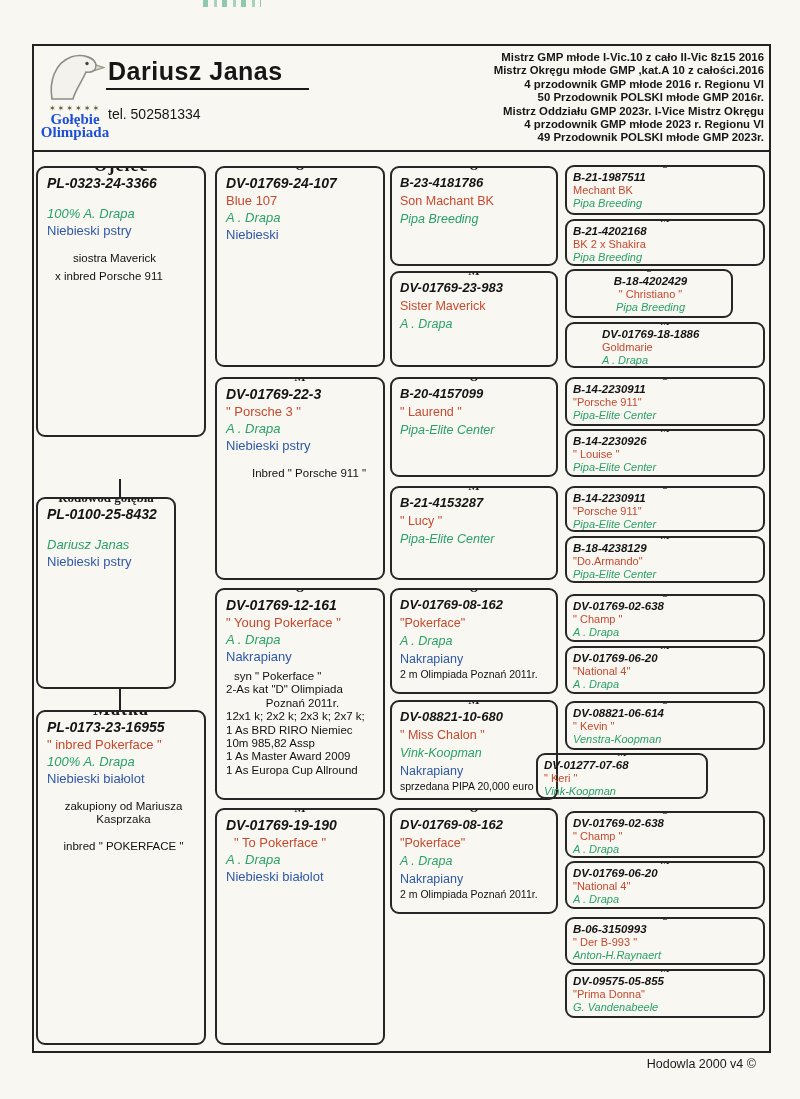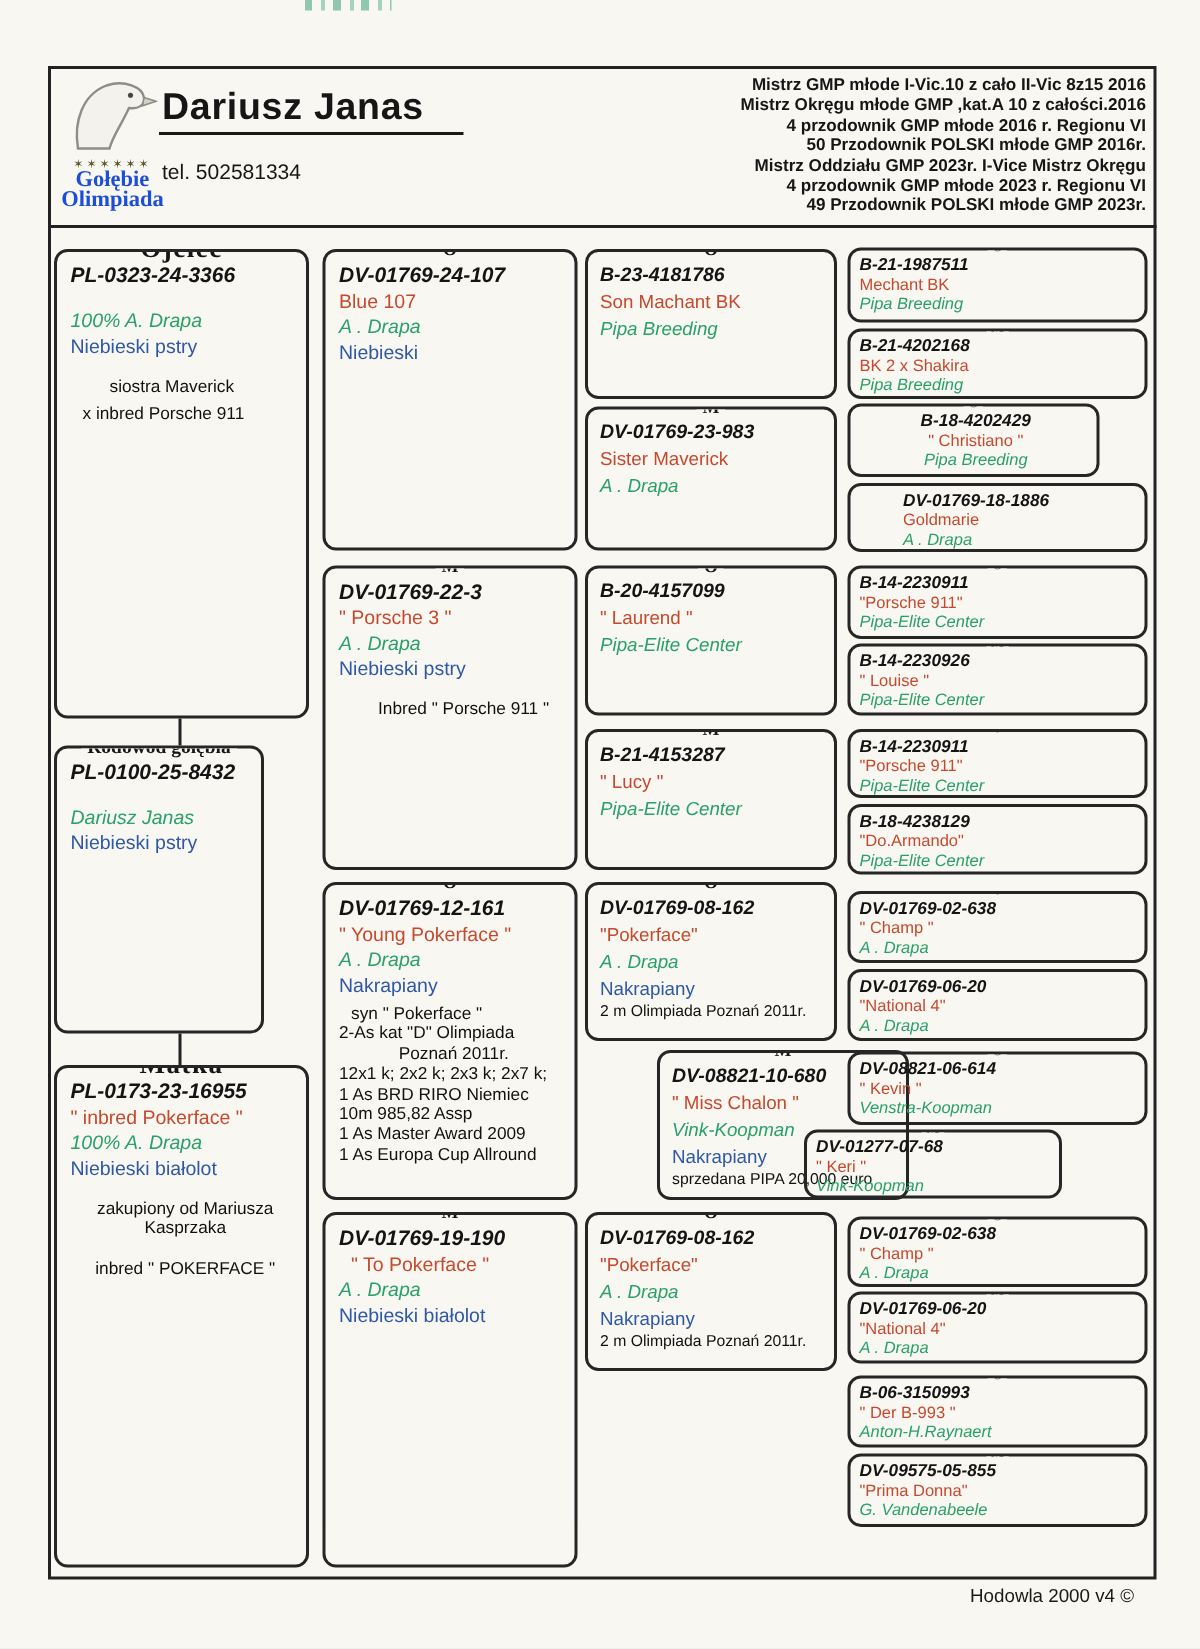--- a/index.html
+++ b/index.html
@@ -89,21 +89,21 @@
       <div>4 przodownik GMP młode 2023 r.  Regionu VI</div>
       <div>49 Przodownik POLSKI młode  GMP 2023r.</div>
     </div>
 
   <div class="outer-border"></div>
   <div class="chart-divider"></div>
   <div class="vline" style="top:479px;height:18px"></div>
   <div class="vline" style="top:689px;height:21px"></div>
 
   <div id="chart" style="position:absolute;inset:0">
-      <div class="pbox size-l" style="left: 36px; top: 166px; width: 170px; height: 313px;">
+      <div class="pbox size-l" style="left: 36px; top: 166px; width: 170px; height: 271px;">
         <span class="legend legend-xl">Ojciec</span>
         <div class="ln ring">PL-0323-24-3366</div>
         <div class="ln breeder sp">100% A. Drapa</div>
         <div class="ln colr">Niebieski pstry</div>
         <div class="ln note sp i2">siostra  Maverick</div>
         <div class="ln note sp1 i1">x  inbred  Porsche 911</div>
       </div>
       <div class="pbox size-l" style="left: 36px; top: 497px; width: 140px; height: 192px;">
         <span class="legend legend-md">Rodowód gołębia</span>
         <div class="ln ring">PL-0100-25-8432</div>
@@ -182,21 +182,21 @@
         <div class="ln breeder">Pipa-Elite Center</div>
       </div>
       <div class="pbox size-m" style="left: 390px; top: 588px; width: 168px; height: 106px;">
         <span class="legend ">O</span>
         <div class="ln ring">DV-01769-08-162</div>
         <div class="ln name">"Pokerface"</div>
         <div class="ln breeder">A . Drapa</div>
         <div class="ln colr">Nakrapiany</div>
         <div class="ln note">2 m Olimpiada Poznań 2011r.</div>
       </div>
-      <div class="pbox size-m" style="left: 390px; top: 700px; width: 168px; height: 100px; margin-left: 48px;">
+      <div class="pbox size-m" style="left: 390px; top: 700px; width: 168px; height: 100px;">
         <span class="legend ">M</span>
         <div class="ln ring">DV-08821-10-680</div>
         <div class="ln name">" Miss Chalon "</div>
         <div class="ln breeder">Vink-Koopman</div>
         <div class="ln colr">Nakrapiany</div>
         <div class="ln note">sprzedana PIPA 20,000 euro</div>
       </div>
       <div class="pbox size-m" style="left: 390px; top: 808px; width: 168px; height: 106px;">
         <span class="legend ">O</span>
         <div class="ln ring">DV-01769-08-162</div>

